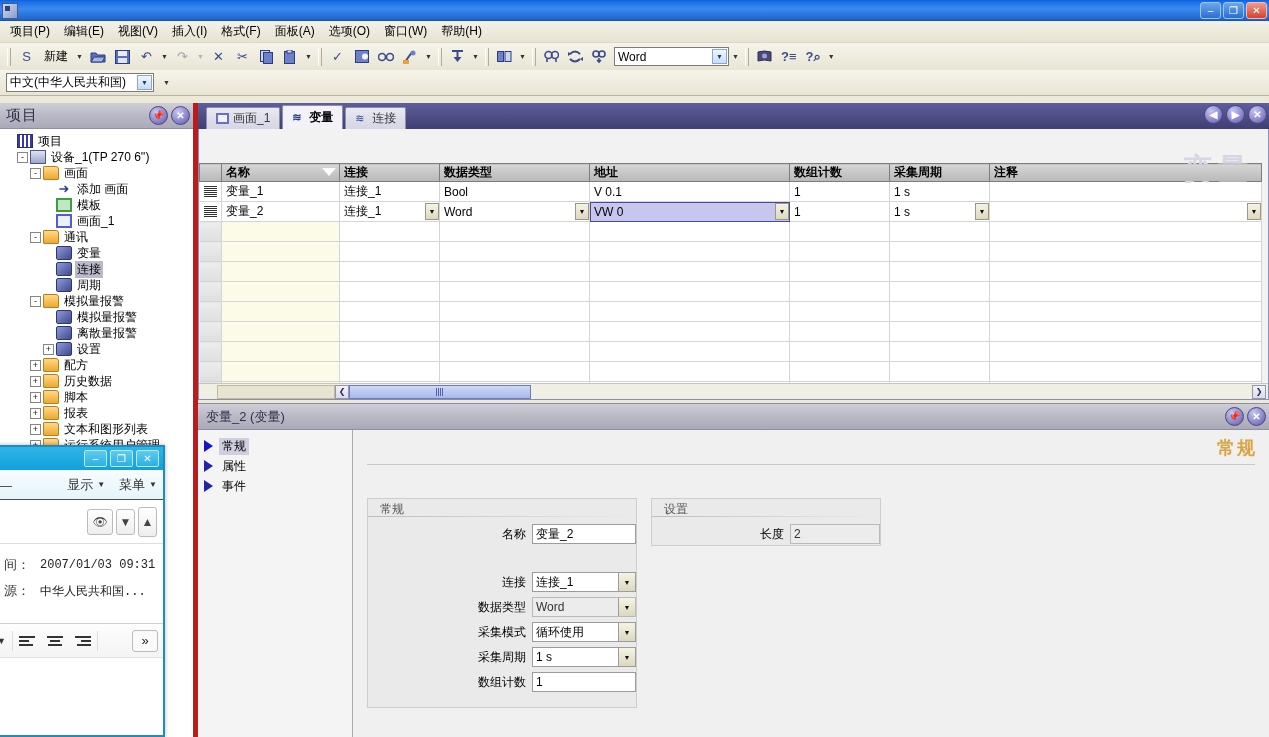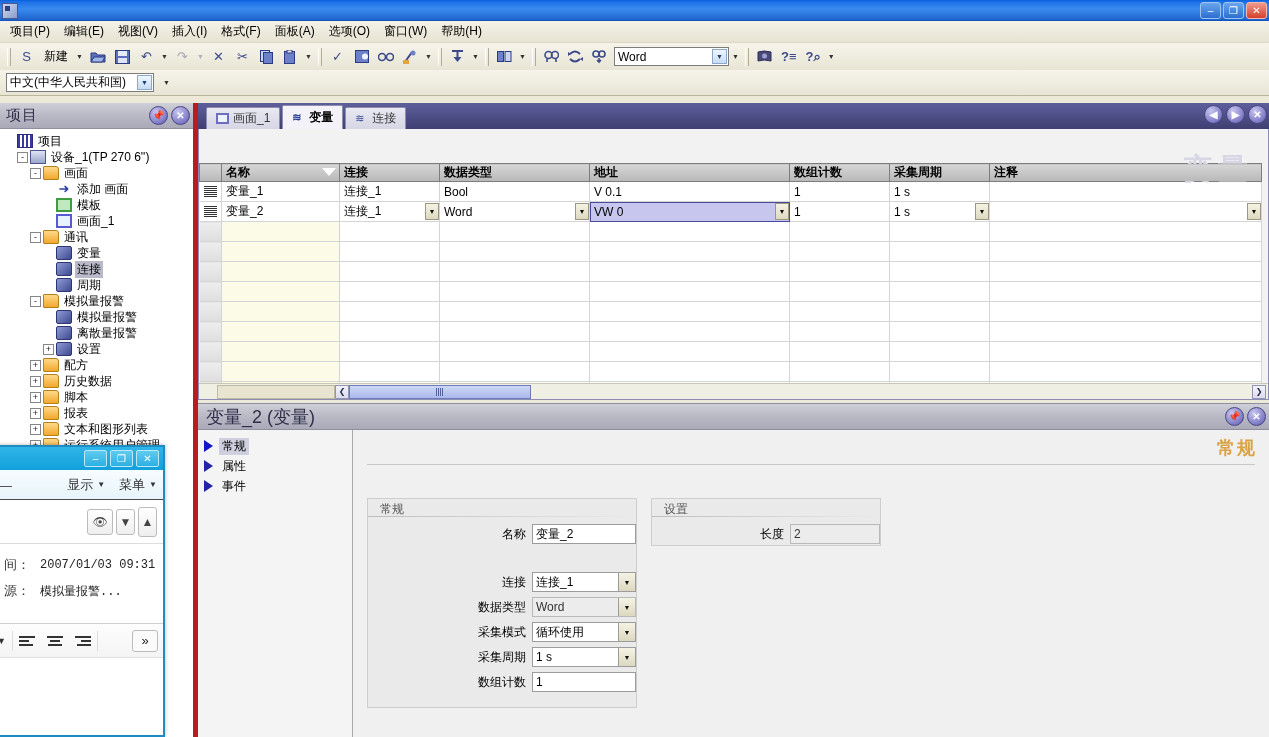--- a/index.html
+++ b/index.html
@@ -140,21 +140,21 @@
   .hs-thumb{ width:182px;height:14px; background:linear-gradient(to bottom,#cdd8f5,#a9b9ec);
     border:1px solid #6b7bbc; display:flex; align-items:center; justify-content:center;}
   .hs-thumb .gr{ width:8px;height:8px;background:repeating-linear-gradient(90deg,#55639e 0 1px,transparent 1px 2px);}
   #hs-right{ margin-left:auto; margin-right:2px; }
 
   
   #props{ position:absolute; left:198px; top:403px; width:1071px; height:334px;
     background:#f0f0f0; border-top:1px solid #8f8fa0;}
   .props-hdr{ height:26px; display:flex; align-items:center; padding-left:8px;
     background:linear-gradient(to bottom,#cfcfd8 0%,#b9b9c6 50%,#a9a9b8 100%); border-bottom:1px solid #8f8fa0;}
-  .props-hdr .ptitle{ font-size:18px; color:#2f2f4a;}
+  .props-hdr .ptitle{ font-size:13px; color:#2f2f4a;}
   #props-body{ position:absolute; left:0; top:26px; width:1071px; height:308px; display:flex;}
   #props-nav{ width:155px; background:#f4f4f4; border-right:1px solid #aaa; padding:6px 0 0 6px;}
   .navitem{ display:flex; align-items:center; gap:6px; height:20px; font-size:12px; }
   .navitem .tri{ width:0;height:0;border-top:6px solid transparent;border-bottom:6px solid transparent;
     border-left:9px solid #2323a8;}
   .navitem.active .tri{ border-left-color:#1414c8; }
   .navitem.active .nl{ background:#cfcfe0; }
   .nl{ padding:0 3px; }
   #props-content{ flex:1; position:relative; background:#f0f0f0;}
   .props-wm{ position:absolute; right:12px; top:6px; font-size:18px; color:#d9a441; font-weight:bold; letter-spacing:2px;}
@@ -785,21 +785,21 @@
       <div class="fsq" style="width:19px">▼</div>
       <div class="fsq tall">▲</div>
     </div>
     <div style="padding-top:8px">
       <div class="frow2">
         <span class="lbl">间：</span>
         <span class="vv">2007/01/03 09:31</span>
       </div>
       <div class="frow2">
         <span class="lbl">源：</span>
-        <span class="vv">模拟量报警...</span>
+        <span class="vv">中华人民共和国...</span>
       </div>
     </div>
     <div class="fbottombar">
       <div class="falign">
         <span style="font-size:9px;color:#333">▼</span>
         <span class="vsep"></span>
         <span class="alnico l">
             <i></i>
             <i></i>
             <i></i>

